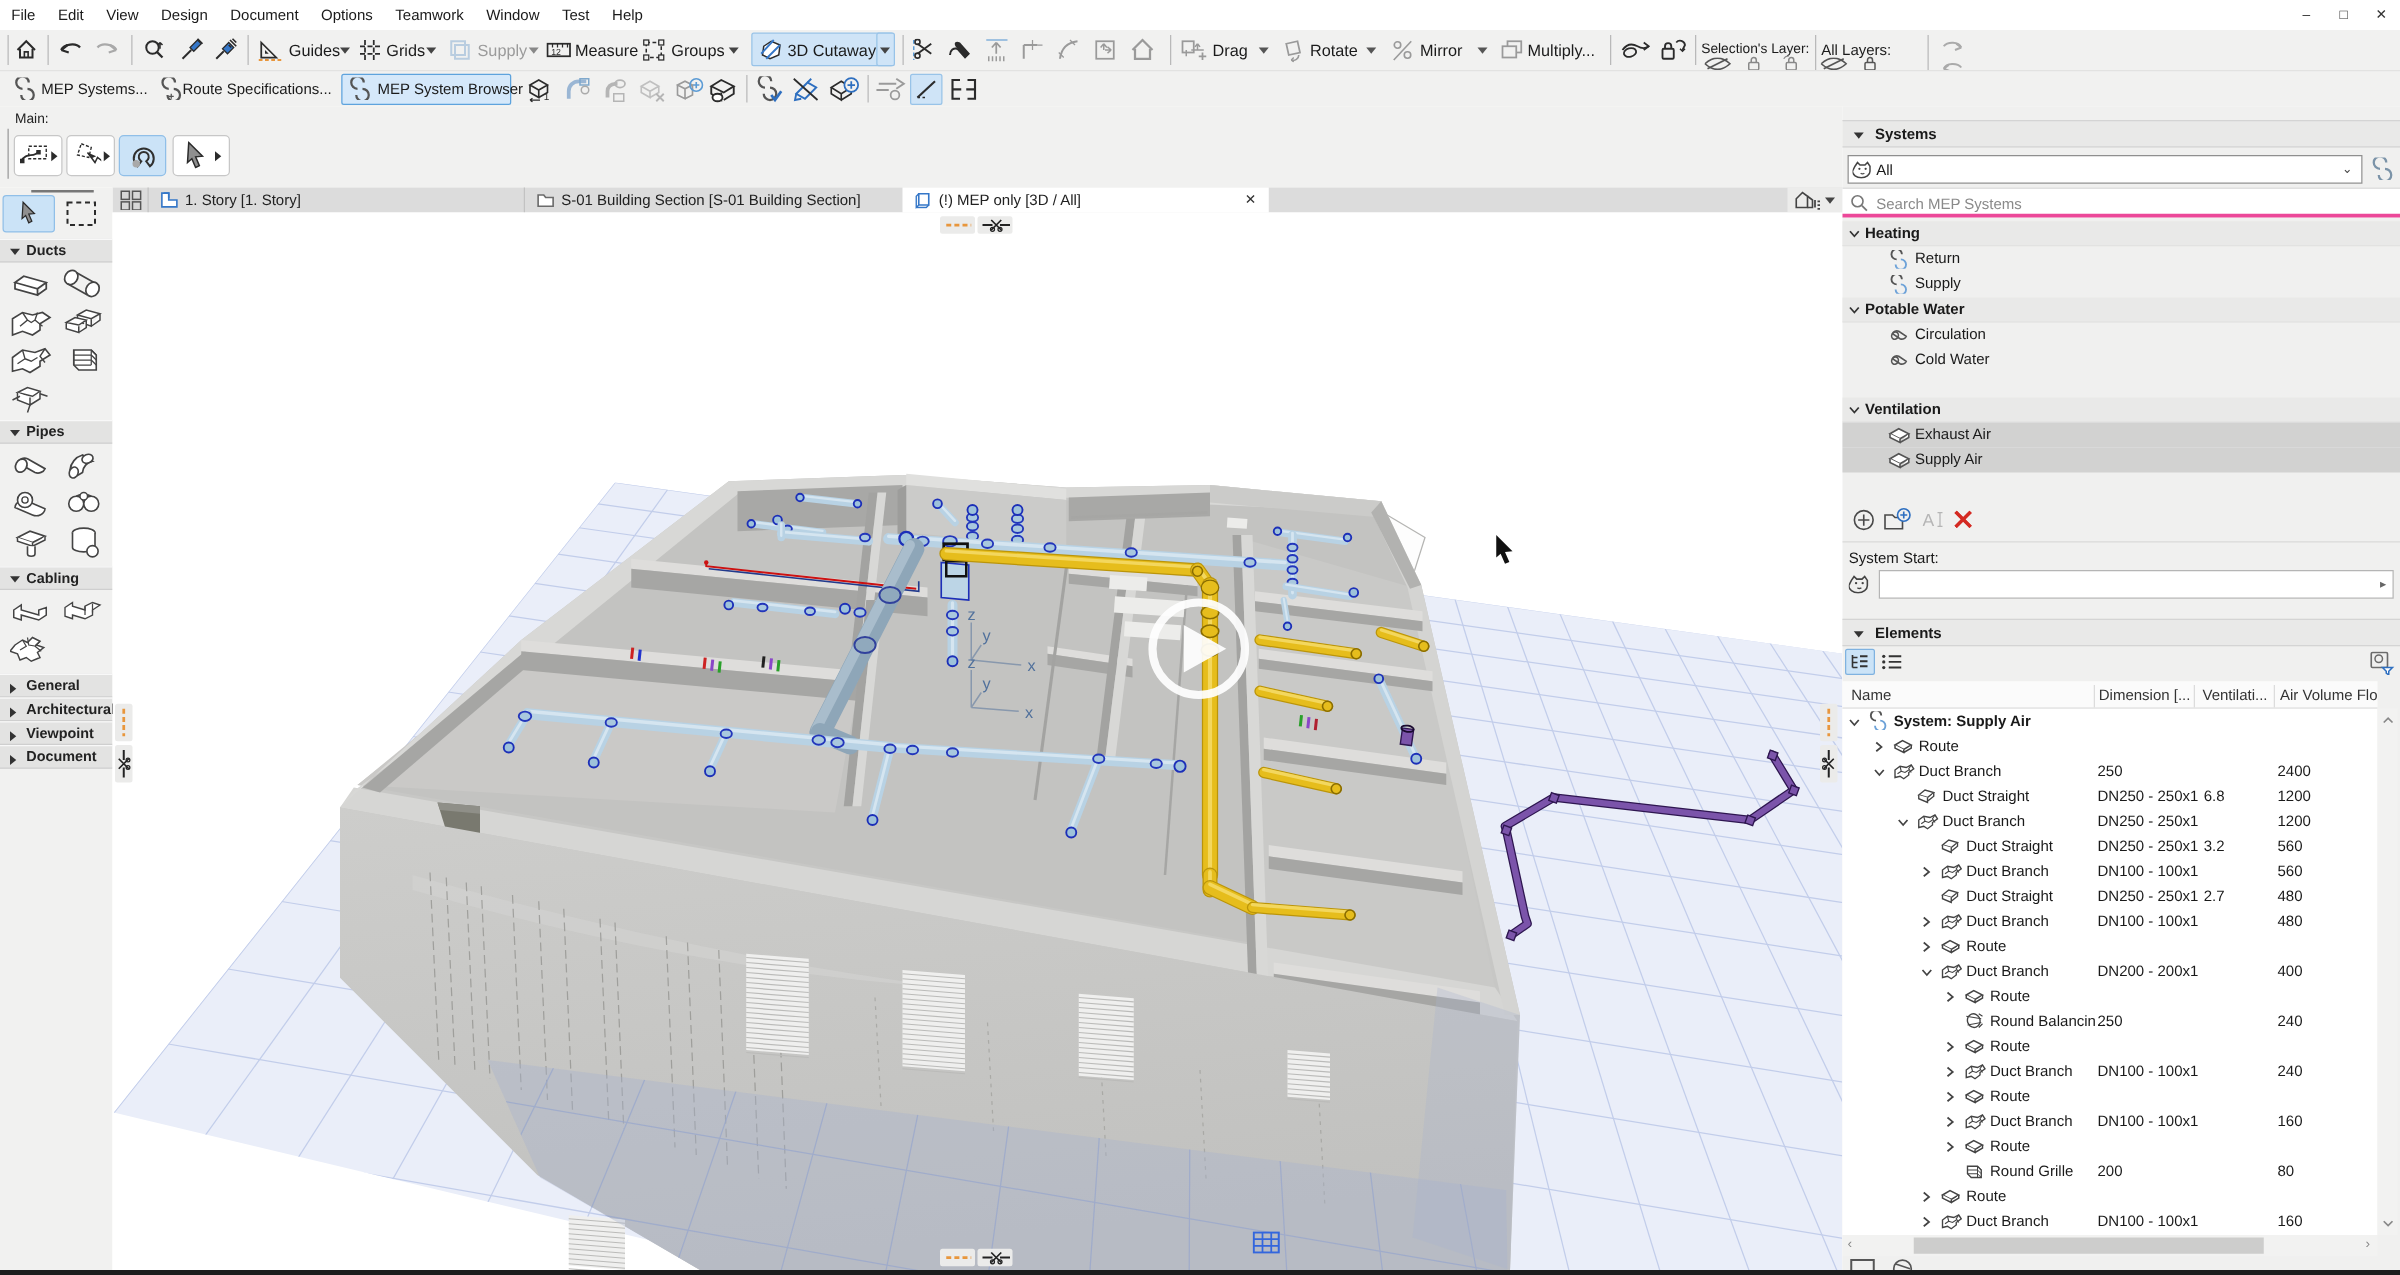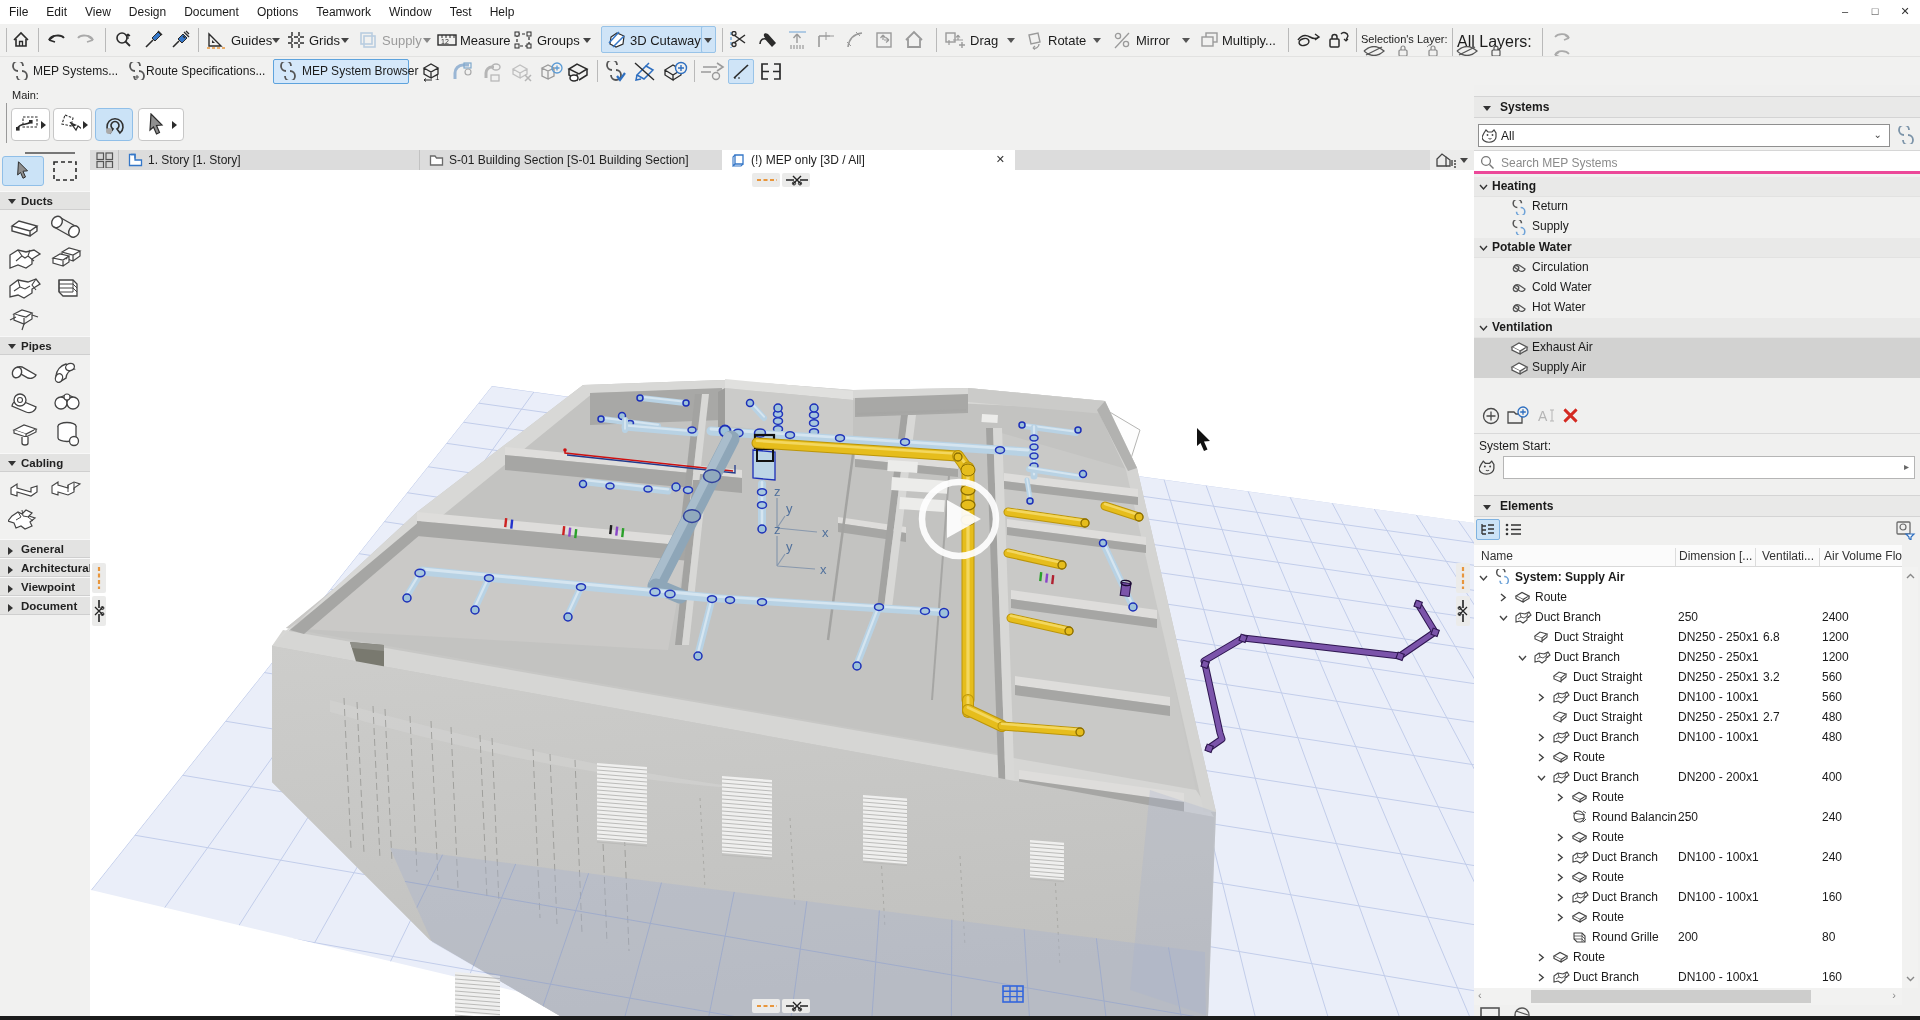--- a/index.html
+++ b/index.html
@@ -210,21 +210,21 @@
     <svg class="icn" style="left:1397px;top:20px" width="12" height="13" viewBox="0 0 12 13">
         <rect x="2" y="6" width="8" height="6" rx="1" fill="none" stroke="#888" stroke-width="1.2"></rect>
         <path d="M4 6 v-2 a2 2 0 0 1 4 0 v2" fill="none" stroke="#888" stroke-width="1.2"></path>
       </svg>
     <svg class="icn" style="left:1426px;top:20px" width="14" height="13" viewBox="0 0 14 13">
         <rect x="3" y="6" width="8" height="6" rx="1" fill="none" stroke="#888" stroke-width="1.2"></rect>
         <path d="M5 6 v-2 a2 2 0 0 1 4 0 v2" fill="none" stroke="#888" stroke-width="1.2"></path>
         <path d="M1 3 a4 4 0 0 1 4 -2" fill="none" stroke="#888" stroke-width="1"></path>
       </svg>
     <div class="sep1" style="left:1452px;height:40px"></div>
-    <div class="tlabel2" style="left:1457px;font-size:16px;top:9px">All Layers:</div>
+    <div class="tlabel2" style="left:1457px;font-size:12px;top:9px">All Layers:</div>
     <svg class="icn" style="left:1456px;top:22px" width="22" height="10" viewBox="0 0 22 10">
         <path d="M1 5 q10 -9 20 0 q-10 9 -20 0" fill="none" stroke="#555" stroke-width="1.3"></path>
         <path d="M3 9 L19 1" stroke="#555" stroke-width="1.3"></path>
       </svg>
     <svg class="icn" style="left:1490px;top:20px" width="12" height="13" viewBox="0 0 12 13">
         <rect x="2" y="6" width="8" height="6" rx="1" fill="none" stroke="#555" stroke-width="1.2"></rect>
         <path d="M4 6 v-2 a2 2 0 0 1 4 0 v2" fill="none" stroke="#555" stroke-width="1.2"></path>
       </svg>
     <div class="sep1" style="left:1542px;height:40px"></div>
     <svg class="icn" style="left:1552px;top:7px" width="20" height="14" viewBox="0 0 20 14">
@@ -1035,24 +1035,20 @@
           <path d="M1 2 L4.5 6 L8 2" stroke="#333" stroke-width="1.4" fill="none"></path>
         </svg>Potable Water</div>
     <div class="item" style="top:173px"><svg class="icn" style="left:36px;top:4px" width="18" height="13" viewBox="0 0 18 13">
           <path d="M4 5 a3.5 3 0 0 1 5 -2 l6 4 a3.5 3 0 0 1 -5 2 z" fill="none" stroke="#555" stroke-width="1.3"></path>
           <ellipse cx="6" cy="6.5" rx="2.6" ry="3" fill="none" stroke="#555" stroke-width="1.3" transform="rotate(28 6 6.5)"></ellipse>
         </svg>Circulation</div>
     <div class="item" style="top:193px"><svg class="icn" style="left:36px;top:4px" width="18" height="13" viewBox="0 0 18 13">
           <path d="M4 5 a3.5 3 0 0 1 5 -2 l6 4 a3.5 3 0 0 1 -5 2 z" fill="none" stroke="#555" stroke-width="1.3"></path>
           <ellipse cx="6" cy="6.5" rx="2.6" ry="3" fill="none" stroke="#555" stroke-width="1.3" transform="rotate(28 6 6.5)"></ellipse>
         </svg>Cold Water</div>
-    <div class="item" style="top:213px"><svg class="icn" style="left:36px;top:4px" width="18" height="13" viewBox="0 0 18 13">
-          <path d="M4 5 a3.5 3 0 0 1 5 -2 l6 4 a3.5 3 0 0 1 -5 2 z" fill="none" stroke="#555" stroke-width="1.3"></path>
-          <ellipse cx="6" cy="6.5" rx="2.6" ry="3" fill="none" stroke="#555" stroke-width="1.3" transform="rotate(28 6 6.5)"></ellipse>
-        </svg>Hot Water</div>
     <div class="ghead" style="top:233px"><svg class="icn" style="left:5px;top:6px" width="9" height="8" viewBox="0 0 9 8">
           <path d="M1 2 L4.5 6 L8 2" stroke="#333" stroke-width="1.4" fill="none"></path>
         </svg>Ventilation</div>
     <div class="item sel" style="top:273px"><svg class="icn" style="left:36px;top:3px" width="19" height="15" viewBox="0 0 19 15">
           <path d="M2 6 l7 -4 8 4 -7 4 z" fill="#fff" stroke="#555" stroke-width="1.3"></path>
           <path d="M2 6 v3 l8 4 v-3 M17 6 v3 l-7 4" fill="#fff" stroke="#555" stroke-width="1.3"></path>
         </svg>Supply Air</div>
     <div class="item sel" style="top:253px"><svg class="icn" style="left:36px;top:3px" width="19" height="15" viewBox="0 0 19 15">
           <path d="M2 6 l7 -4 8 4 -7 4 z" fill="#fff" stroke="#555" stroke-width="1.3"></path>
           <path d="M2 6 v3 l8 4 v-3 M17 6 v3 l-7 4" fill="#fff" stroke="#555" stroke-width="1.3"></path>

